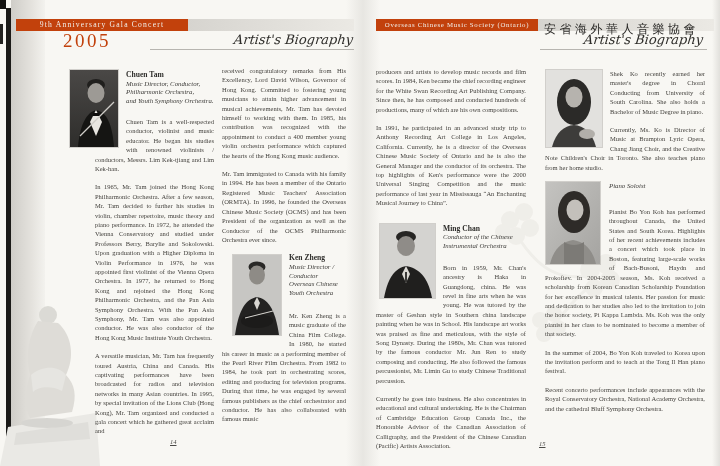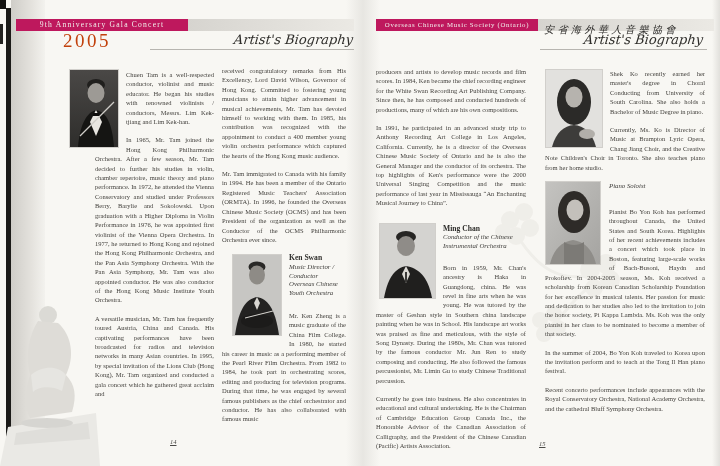--- a/index.html
+++ b/index.html
@@ -14,28 +14,28 @@
     background:linear-gradient(to right,#cfcdc8,#e4e2dd 60%,#f3f2ee);}
   .edge-black{position:absolute;left:6px;top:8px;width:5px;height:450px;background:#1b1a18;}
   .edge-corner{position:absolute;left:0;top:0;width:6px;height:9px;background:#141311;}
   .edge-tick{position:absolute;left:0;top:24px;width:3px;height:20px;background:#232220;}
   .spine{position:absolute;left:346px;top:0;width:34px;height:466px;
     background:linear-gradient(to right,rgba(130,127,120,0),rgba(130,127,120,0.14) 50%,rgba(130,127,120,0));}
   .edge-right{position:absolute;right:0;top:0;width:8px;height:466px;
     background:linear-gradient(to left,rgba(120,118,112,0.18),rgba(120,118,112,0));}
 
   
-  .bar-black{position:absolute;background:#be185d;color:#f2f1ed;
+  .bar-black{position:absolute;background:#c2410c;color:#f2f1ed;
     font-size:7.6px;letter-spacing:1.2px;line-height:12px;height:12px;white-space:nowrap;}
   .bar-gray{position:absolute;height:12px;background:linear-gradient(to right,#d6d4cf,#ebe9e4);}
   .year{position:absolute;font-size:19px;letter-spacing:2.5px;color:#c2410c;font-weight:normal;}
   .script{position:absolute;font-style:italic;font-size:13px;color:#2e2d2a;
     font-family:"DejaVu Serif", serif;transform:skewX(-6deg);white-space:nowrap;}
   .rule{position:absolute;height:1px;background:#b7b5b0;}
-  .cn{font-size:10px;letter-spacing:3.5px;color:#2c2b29;line-height:12px;white-space:nowrap;font-style:italic;}
+  .cn{font-size:12px;letter-spacing:3.5px;color:#2c2b29;line-height:12px;white-space:nowrap;}
 
   
   .col{position:absolute;font-size:6.5px;line-height:9.4px;text-align:justify;}
   .col p{margin:0 0 9px 0;}
   .artist-head{margin-bottom:11px;}
   .a-name{font-weight:bold;font-size:7.6px;line-height:9.5px;color:#2e2d2a;text-align:left;}
   .a-title{font-style:italic;font-size:6.8px;line-height:8.8px;color:#3c3b38;text-align:left;}
   .sec{position:relative;}
   .spacer{float:left;}
   .photo{position:absolute;box-shadow:0 0 0 1px rgba(90,88,84,0.25);}
@@ -110,20 +110,26 @@
         </defs>
       <ellipse cx="26" cy="15" rx="9" ry="6" fill="#201f1d"></ellipse>
       <ellipse cx="26" cy="23" rx="8.5" ry="10" fill="#9d9a95"></ellipse>
       <path d="M8,77 C10,52 18,42 26,40 C36,42 42,52 44,77 Z" fill="#151513"></path>
       <polygon points="26,40 20,52 26,66 32,52" fill="#e8e6e1"></polygon>
       <rect x="23" y="43" width="6" height="3" fill="#0e0e0d"></rect>
       <line x1="10" y1="66" x2="44" y2="32" stroke="#cfcdc8" stroke-width="1.3"></line>
     </svg>
   </div>
   <div class="spacer" style="width:31px;height:84px;"></div>
+  <div class="artist-head">
+    <div class="a-name">Chuen Tam</div>
+    <div class="a-title">Music Director, Conductor,</div>
+    <div class="a-title">Philharmonic Orchestra,</div>
+    <div class="a-title">and Youth Symphony Orchestra.</div>
+  </div>
   <p>Chuen Tam is a well-respected conductor, violinist and music educator. He began his studies with renowned violinists / conductors, Messrs. Lim Kek-tjiang and Lim Kek-han.</p>
   <p>In 1965, Mr. Tam joined the Hong Kong Philharmonic Orchestra. After a few season, Mr. Tam decided to further his studies in violin, chamber repertoire, music theory and piano performance. In 1972, he attended the Vienna Conservatory and studied under Professors Berry, Barylie and Sokolowski. Upon graduation with a Higher Diploma in Violin Performance in 1976, he was appointed first violinist of the Vienna Opera Orchestra. In 1977, he returned to Hong Kong and rejoined the Hong Kong Philharmonic Orchestra, and the Pan Asia Symphony Orchestra. With the Pan Asia Symphony, Mr. Tam was also appointed conductor. He was also conductor of the Hong Kong Music Institute Youth Orchestra.</p>
   <p>A versatile musician, Mr. Tam has frequently toured Austria, China and Canada. His captivating performances have been broadcasted for radios and television networks in many Asian countries. In 1995, by special invitation of the Lions Club (Hong Kong), Mr. Tam organized and conducted a gala concert which he gathered great acclaim and</p>
 </div>
 
 <div class="col" style="left:222px;top:66px;width:124px;">
   <p>received congratulatory remarks from His Excellency, Lord David Wilson, Governor of Hong Kong. Committed to fostering young musicians to attain higher advancement in musical achievements, Mr. Tam has devoted himself to working with them. In 1985, his contribution was recognized with the appointment to conduct a 400 member young violin orchestra performance which captured the hearts of the Hong Kong music audience.</p>
   <p>Mr. Tam immigrated to Canada with his family in 1994. He has been a member of the Ontario Registered Music Teachers' Association (ORMTA). In 1996, he founded the Overseas Chinese Music Society (OCMS) and has been President of the organization as well as the Conductor of the OCMS Philharmonic Orchestra ever since.</p>
 
   <div class="sec" style="margin-top:4px;">
@@ -133,21 +139,21 @@
         <ellipse cx="24" cy="12" rx="8.5" ry="5.5" fill="#2a2927"></ellipse>
         <ellipse cx="24" cy="20" rx="8" ry="9.5" fill="#8e8b86"></ellipse>
         <path d="M2,80 C6,52 14,44 24,42 C34,44 42,52 46,80 Z" fill="#232221"></path>
         <polygon points="24,42 21,48 24,55 27,48" fill="#d8d6d1"></polygon>
         <ellipse cx="24" cy="66" rx="16" ry="7" fill="#1c1b1a"></ellipse>
         <line x1="12" y1="63" x2="40" y2="56" stroke="#d8d6d1" stroke-width="1"></line>
       </svg>
     </div>
     <div class="spacer" style="width:67px;height:86px;"></div>
     <div class="artist-head" style="margin-bottom:13px;">
-      <div class="a-name">Ken Swan</div>
+      <div class="a-name">Ken Zheng</div>
       <div class="a-title">Music Director /</div>
       <div class="a-title">Conductor</div>
       <div class="a-title">Overseas Chinese</div>
       <div class="a-title">Youth Orchestra</div>
     </div>
     <p>Mr. Ken Zheng is a music graduate of the China Film College. In 1980, he started his career in music as a performing member of the Pearl River Film Orchestra. From 1982 to 1984, he took part in orchestrating scores, editing and producing for television programs. During that time, he was engaged by several famous publishers as the chief orchestrator and conductor. He has also collaborated with famous music</p>
   </div>
 </div>
 
 <div class="pgnum" style="left:170px;top:438px;">14</div>

